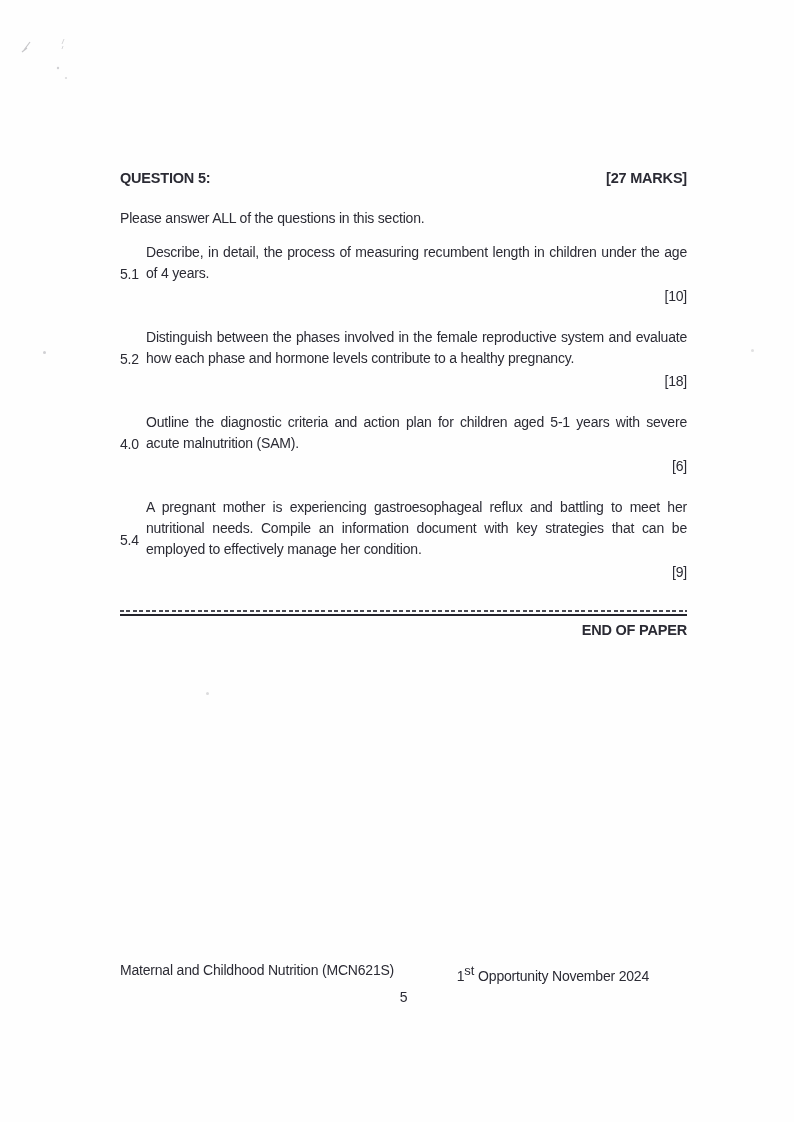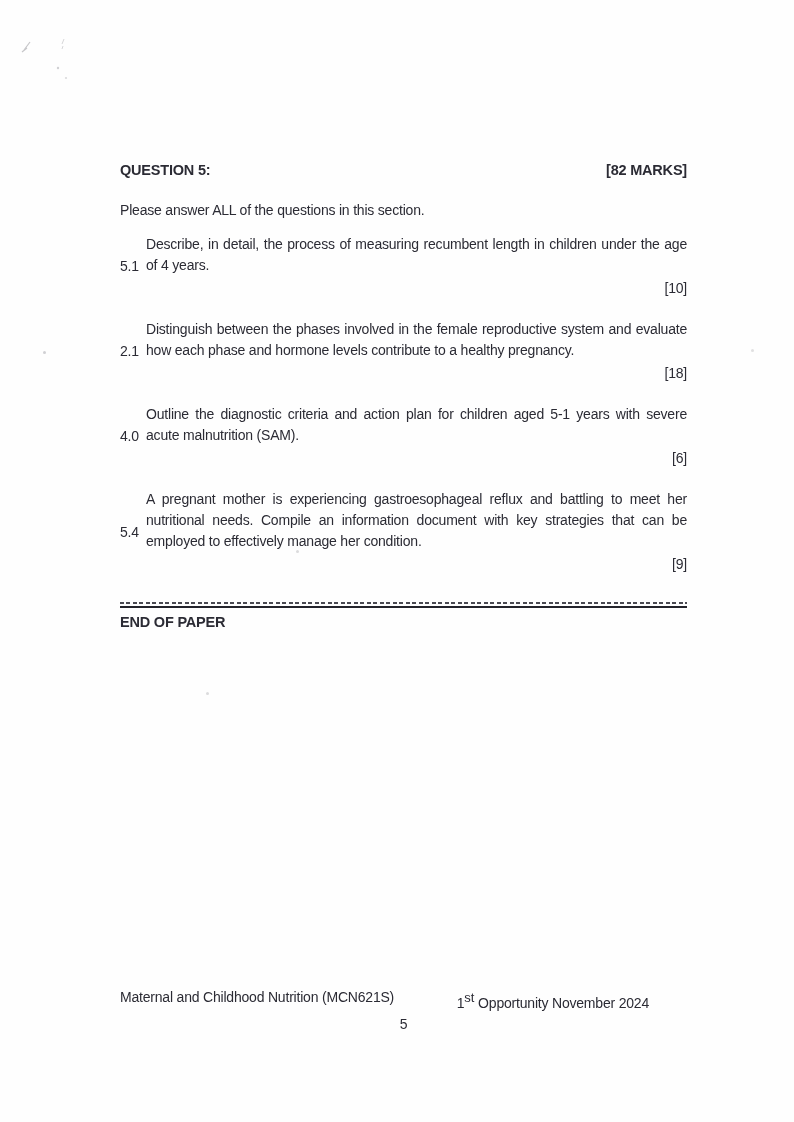--- a/index.html
+++ b/index.html
@@ -20,21 +20,21 @@
   
   .scan-mark { position: absolute; pointer-events: none; }
   .speck {
     width: 3px; height: 3px; border-radius: 50%;
     background: #9a9aa0; opacity: 0.45;
   }
 
   .content {
     position: absolute;
     left: 120px;
-    top: 160px;
+    top: 168px;
     width: 567px;
   }
 
   .q-header {
     display: flex;
     justify-content: space-between;
     font-weight: 700;
     font-size: 14.5px;
     margin-bottom: 19px;
   }
@@ -57,30 +57,30 @@
     height: 2px;
     background: repeating-linear-gradient(90deg, #4a4a52 0 4px, transparent 4px 6.5px);
     margin-bottom: 2px;
   }
   .divider .solid {
     height: 2px;
     background: #23232b;
   }
 
   .end-label {
-    text-align: left;
+    text-align: right;
     font-weight: 700;
     font-size: 14.5px;
     margin-top: 4px;
   }
 
   .footer {
     position: absolute;
     left: 120px;
-    top: 987px;
+    top: 960px;
     width: 567px;
   }
   .footer-row {
     display: flex;
     justify-content: space-between;
     padding-right: 38px;
   }
   .sup { font-size: 13px; vertical-align: super; letter-spacing: 0; }
   .page-num { text-align: center; margin-top: 0px; }
 </style>
@@ -97,35 +97,35 @@
   </svg>
   <div class="scan-mark speck" style="left:43px; top:351px;"></div>
   <div class="scan-mark speck" style="left:751px; top:349px; opacity:0.3;"></div>
   <div class="scan-mark speck" style="left:296px; top:550px; opacity:0.35;"></div>
   <div class="scan-mark speck" style="left:206px; top:692px; opacity:0.35;"></div>
 
   <div class="content">
 
     <div class="q-header">
       <span>QUESTION 5:</span>
-      <span>[82 MARKS]</span>
+      <span>[27 MARKS]</span>
     </div>
 
     <div class="intro">Please answer ALL of the questions in this section.</div>
 
     <div class="q-item">
       <div class="q-num">5.1</div>
       <div class="q-body">
         <span>Describe, in detail, the process of measuring recumbent length in children under the age of 4 years.</span>
         <span class="q-mark">[10]</span>
       </div>
     </div>
 
     <div class="q-item">
-      <div class="q-num">2.1</div>
+      <div class="q-num">5.2</div>
       <div class="q-body">
         <span>Distinguish between the phases involved in the female reproductive system and evaluate how each phase and hormone levels contribute to a healthy pregnancy.</span>
         <span class="q-mark">[18]</span>
       </div>
     </div>
 
     <div class="q-item">
       <div class="q-num">4.0</div>
       <div class="q-body">
         <span>Outline the diagnostic criteria and action plan for children aged 5-1 years with severe acute malnutrition (SAM).</span>

